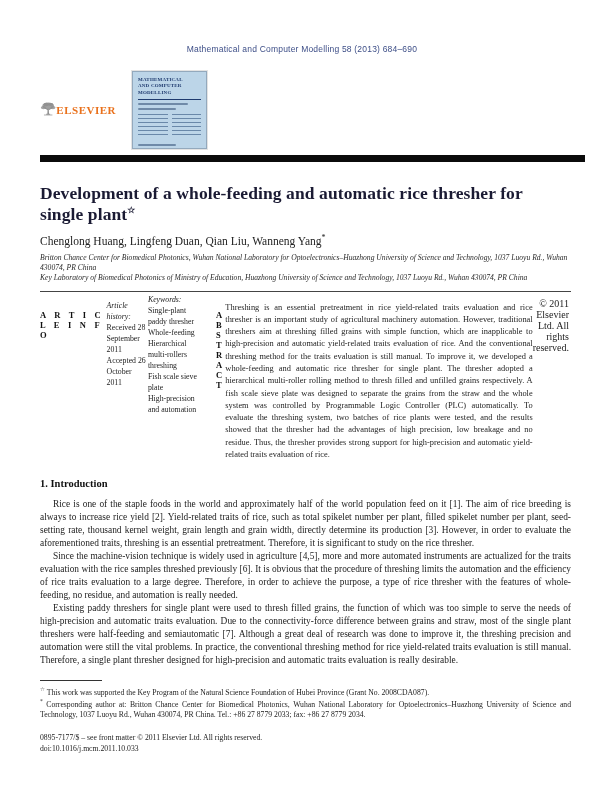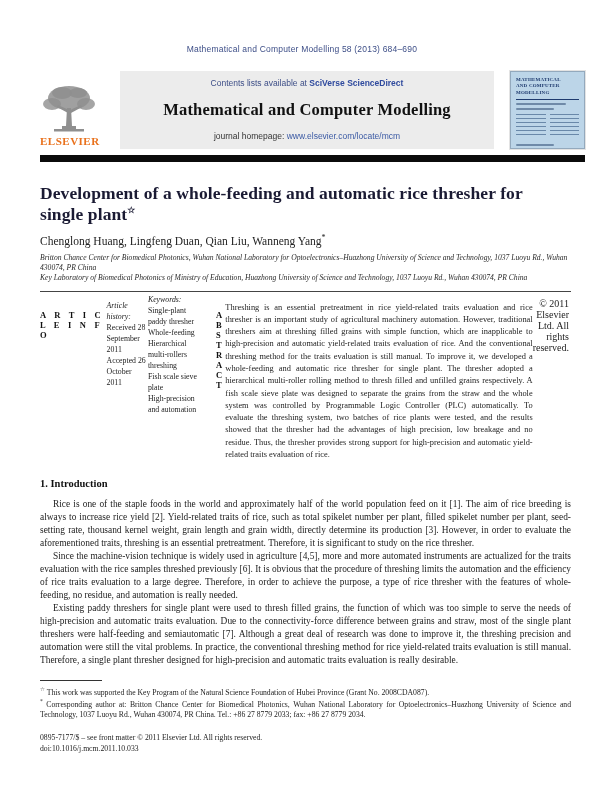--- a/index.html
+++ b/index.html
@@ -17,21 +17,21 @@
     font-family:"Liberation Serif","DejaVu Serif",serif;
     color:var(--ink);
   }
   .top-citation{
     margin-top:44px;text-align:center;
     font-family:"Liberation Sans","DejaVu Sans",sans-serif;
     font-size:8.5px;color:var(--header-blue);letter-spacing:.2px;
   }
   .header-wrap{width:545px;margin:17px 0 0 40px;}
   .banner-row{display:flex;align-items:stretch;height:78px;}
-  .logo-col{width:76px;background:#fff;display:flex;flex-direction:column;align-items:flex-start;justify-content:flex-end;padding-bottom:2px;}
+  .logo-col{width:76px;background:#fff;display:flex;flex-direction:row;align-items:center;justify-content:flex-end;padding-bottom:2px;}
   .logo-col svg{display:block;}
   .elsevier-word{
     font-family:"Liberation Serif",serif;font-size:11px;font-weight:bold;
     color:var(--elsevier-orange);letter-spacing:.5px;margin-top:1px;
   }
   .banner-center{
     flex:1;background:#ececec;margin-left:4px;
     display:flex;flex-direction:column;justify-content:space-between;
     padding:7px 6px 8px 6px;text-align:center;
   }
@@ -121,31 +121,20 @@
           <ellipse cx="22" cy="9" rx="10" ry="6" opacity="0.9"></ellipse>
           <ellipse cx="38" cy="9" rx="9" ry="5" opacity="0.9"></ellipse>
           <path d="M27 24 L31 24 L32 42 L36 42 L36 45 L22 45 L22 42 L26 42 Z"></path>
           <path d="M29 26 L18 21 L17 23 L28 29 Z"></path>
           <path d="M30 26 L41 21 L42 23 L31 29 Z"></path>
           <rect x="14" y="45" width="30" height="2.5"></rect>
         </g>
       </svg>
       <div class="elsevier-word">ELSEVIER</div>
     </div>
-    <div class="banner-center">
-      <div class="contents-line">
-        <span>Contents lists available at</span>
-        <a href="#">SciVerse ScienceDirect</a>
-      </div>
-      <div class="journal-title">Mathematical and Computer Modelling</div>
-      <div class="homepage-line">
-        <span>journal homepage:</span>
-        <a href="#">www.elsevier.com/locate/mcm</a>
-      </div>
-    </div>
     <div class="cover-thumb">
       <div class="cover-title">
         <div>MATHEMATICAL</div>
         <div>AND COMPUTER</div>
         <div>MODELLING</div>
       </div>
       <div class="cv-bar mid"></div>
       <div class="cv-bar short"></div>
       <div class="cv-cols">
         <div>

